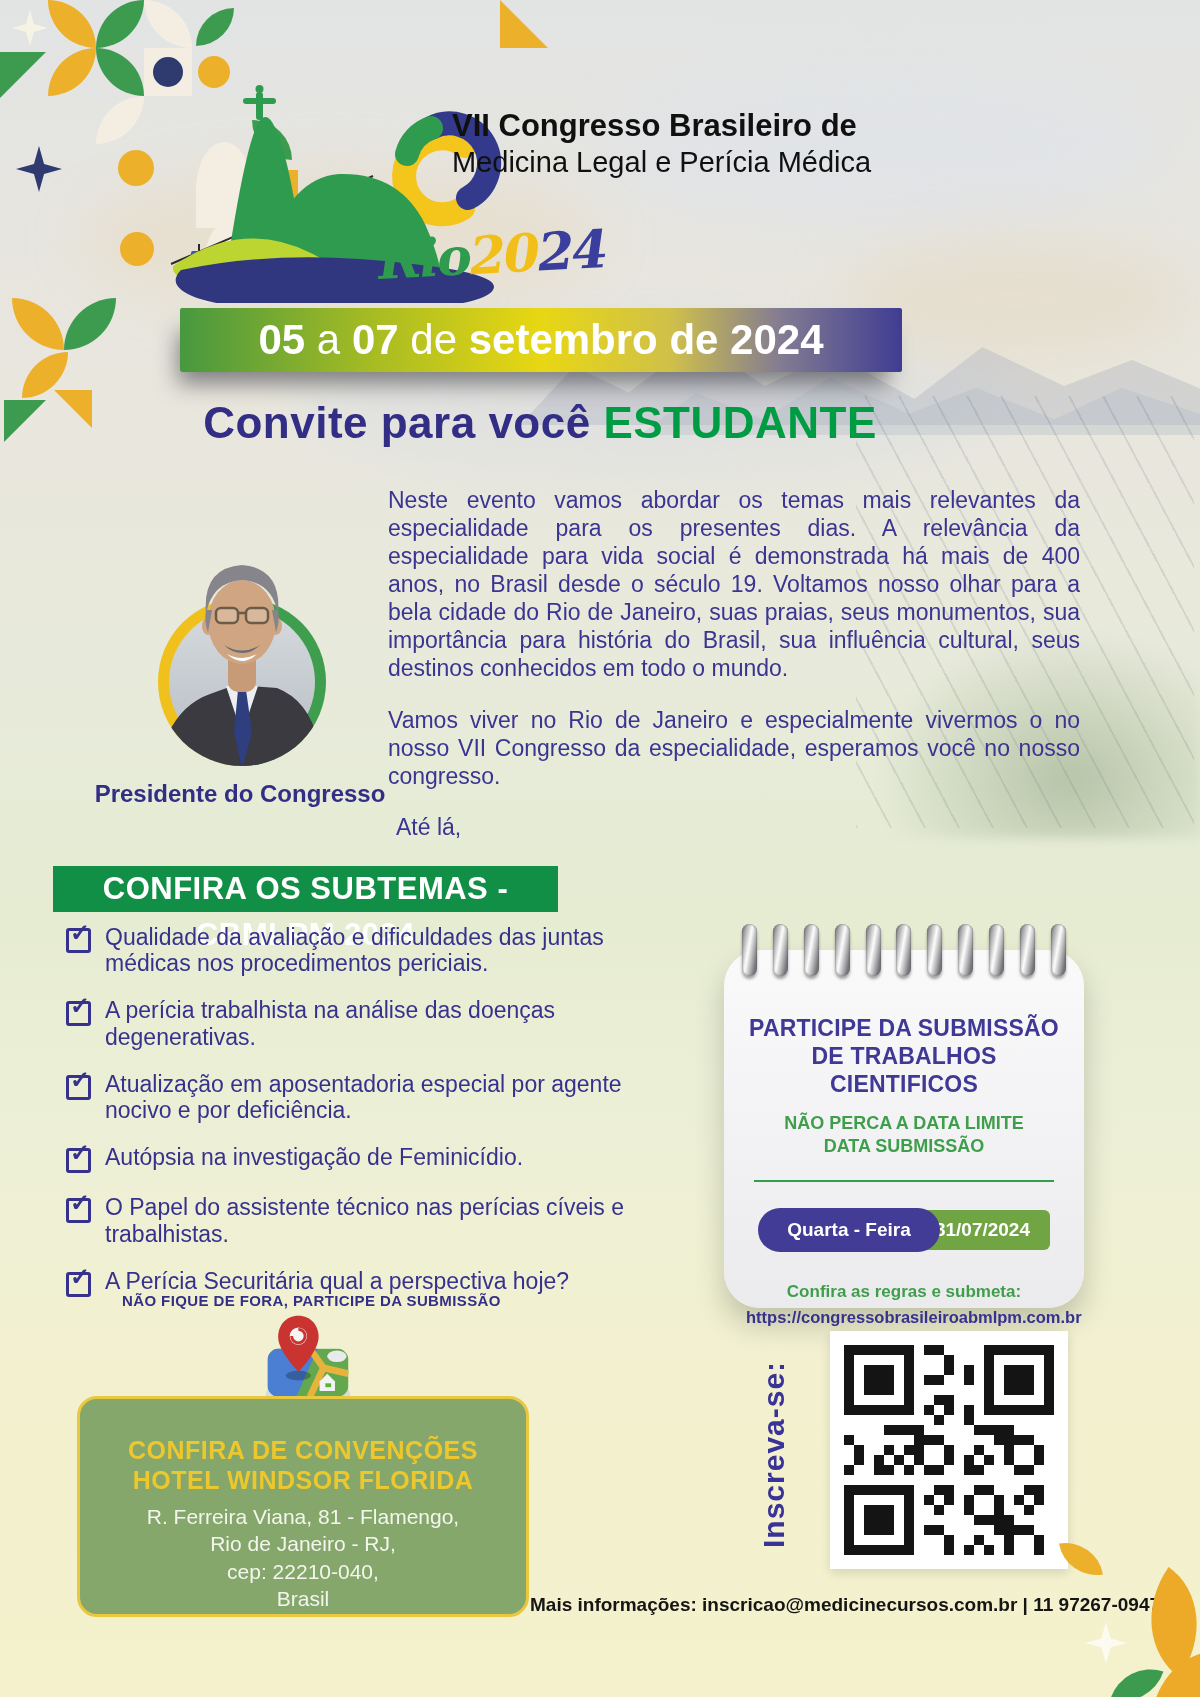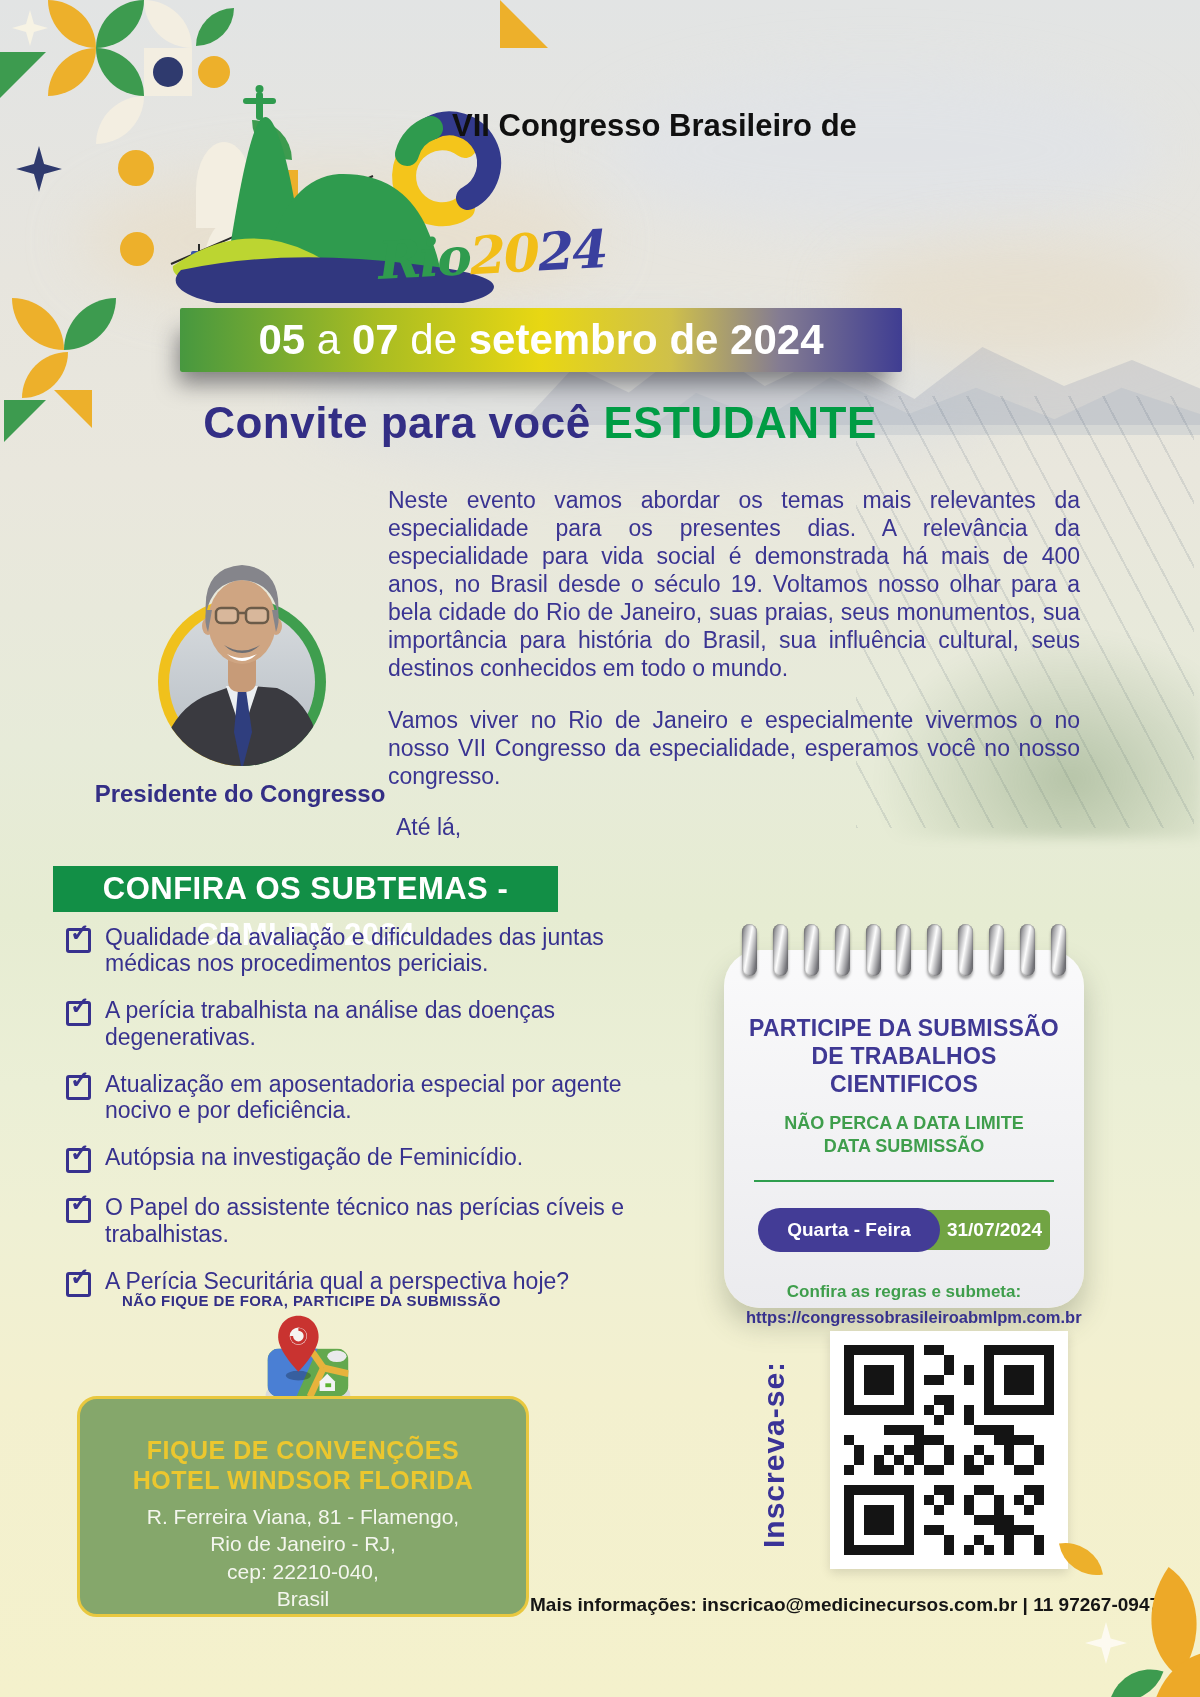--- a/index.html
+++ b/index.html
@@ -59,21 +59,21 @@
   .rings{position:absolute;left:18px;right:18px;top:-26px;display:flex;justify-content:space-between;}
   .ring{width:15px;height:52px;border-radius:8px;
     background:linear-gradient(100deg,#6f6f74,#fdfdfd 45%,#77777c 85%);
     box-shadow:inset 0 0 2px #555,0 3px 3px rgba(0,0,0,.35);}
   .card-inner{padding:64px 22px 0;text-align:center;}
   .card-title{font-size:23px;font-weight:bold;color:#3f3894;line-height:1.22;letter-spacing:.2px;}
   .card-sub{margin-top:14px;font-size:18px;font-weight:bold;color:#3f9e4c;line-height:1.28;}
   .card-divider{width:300px;margin:22px auto 0;border-top:2px solid #2f9e4e;}
   .pill{position:relative;width:292px;height:44px;margin:26px auto 0;}
   .pill-green{position:absolute;left:100px;right:0;top:2px;height:40px;background:#71a443;border-radius:6px;
-    display:flex;align-items:center;justify-content:flex-end;padding-right:8px;box-sizing:border-box;
+    display:flex;align-items:center;justify-content:flex-end;padding-right:20px;box-sizing:border-box;
     color:#fff;font-size:19px;font-weight:bold;}
   .pill-purple{position:absolute;left:0;top:0;width:182px;height:44px;background:#433c96;border-radius:22px;
     display:flex;align-items:center;justify-content:center;color:#fff;font-size:19px;font-weight:bold;}
   .card-cta{margin-top:30px;font-size:17px;font-weight:600;color:#3f9e4c;}
   .card-url{margin-top:6px;font-size:16.5px;font-weight:bold;color:#37318e;}
   
   .map-icon{position:absolute;left:246px;top:1312px;width:124px;height:106px;}
   .venue{position:absolute;left:77px;top:1396px;width:452px;height:221px;box-sizing:border-box;
     background:#85a76b;border:3px solid #e9c83f;border-radius:20px;text-align:center;padding-top:36px;}
   .venue .vt{font-size:25px;font-weight:bold;color:#ecc72e;line-height:1.2;letter-spacing:.5px;}
@@ -151,20 +151,21 @@
     </g>
     <path d="M96 226 Q118 120 176 116 Q236 114 262 166 Q276 196 280 226 Z" fill="#2f9b4e"></path>
     <path d="M10 208 Q80 160 150 196 Q180 212 190 226 L30 226 Q8 218 10 208 Z" fill="#bcd531"></path>
     <path d="M18 212 Q120 190 250 206 Q340 216 330 232 Q320 248 230 252 Q90 258 34 240 Q2 228 18 212 Z" fill="#31377f"></path>
   </svg>
   <div class="rio-text">
     <span style="color:#2f9b4e">Rio</span><span style="color:#f2be18">20</span><span style="color:#3a3f9e">24</span>
   </div>
   <div class="congress-title">
     <div class="l1">VII Congresso Brasileiro de</div>
+    <div class="l2">Medicina Legal e Perícia Médica</div>
   </div>
 
   <div class="date-banner">
     <span class="b">05</span>
     <span class="n">a</span>
     <span class="b">07</span>
     <span class="n">de</span>
     <span class="b">setembro de 2024</span>
   </div>
 
@@ -300,21 +301,21 @@
     </g>
     <ellipse cx="50" cy="66" rx="13" ry="5" fill="rgba(0,0,0,.25)"></ellipse>
     <g>
       <path d="M50 4 C37 4 29 14 29 26 C29 41 50 62 50 62 C50 62 71 41 71 26 C71 14 63 4 50 4 Z" fill="#c93330"></path>
       <circle cx="50" cy="25" r="9" fill="#f6f4f2"></circle>
       <path d="M50 18 A7 7 0 1 1 43 25" stroke="#c93330" stroke-width="3" fill="none"></path>
     </g>
   </svg>
   <div class="venue">
     <div class="vt">
-      <div>FIQUE DE CONVENÇÕES</div>
+      <div>CONFIRA DE CONVENÇÕES</div>
       <div>HOTEL WINDSOR FLORIDA</div>
     </div>
     <div class="va">
       <div>R. Ferreira Viana, 81 - Flamengo,</div>
       <div>Rio de Janeiro - RJ,</div>
       <div>cep: 22210-040,</div>
       <div>Brasil</div>
     </div>
   </div>
 

